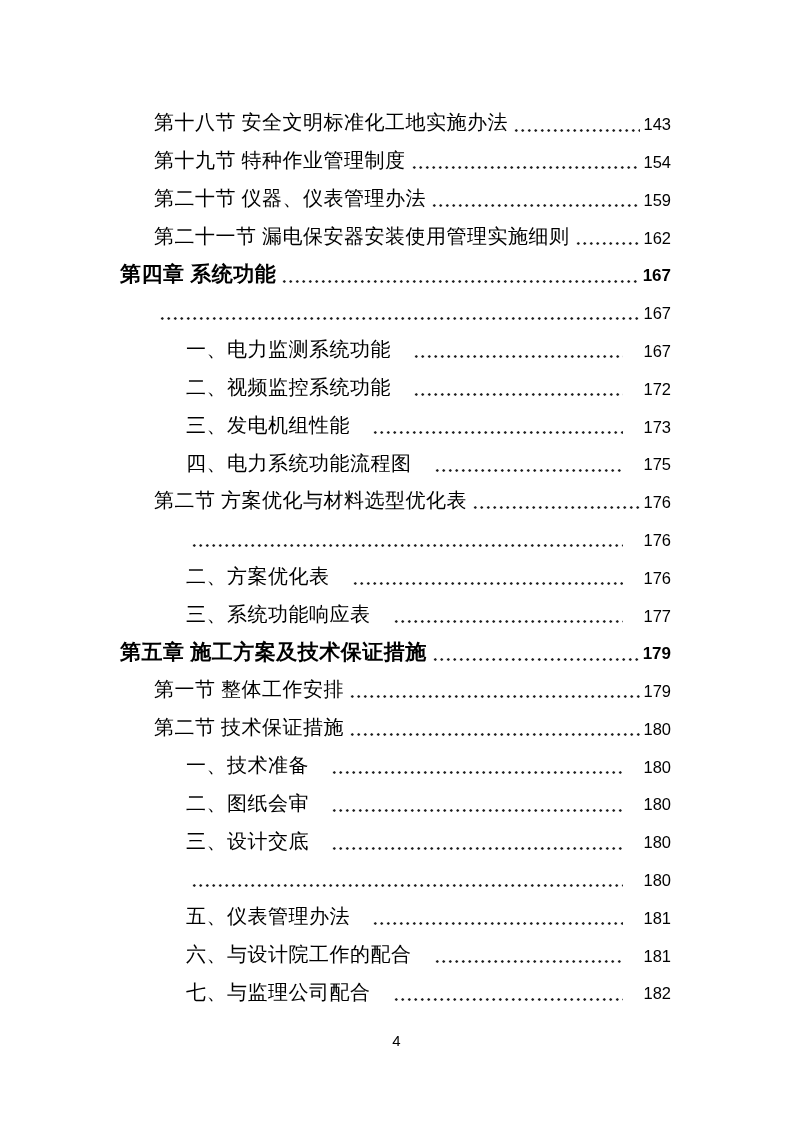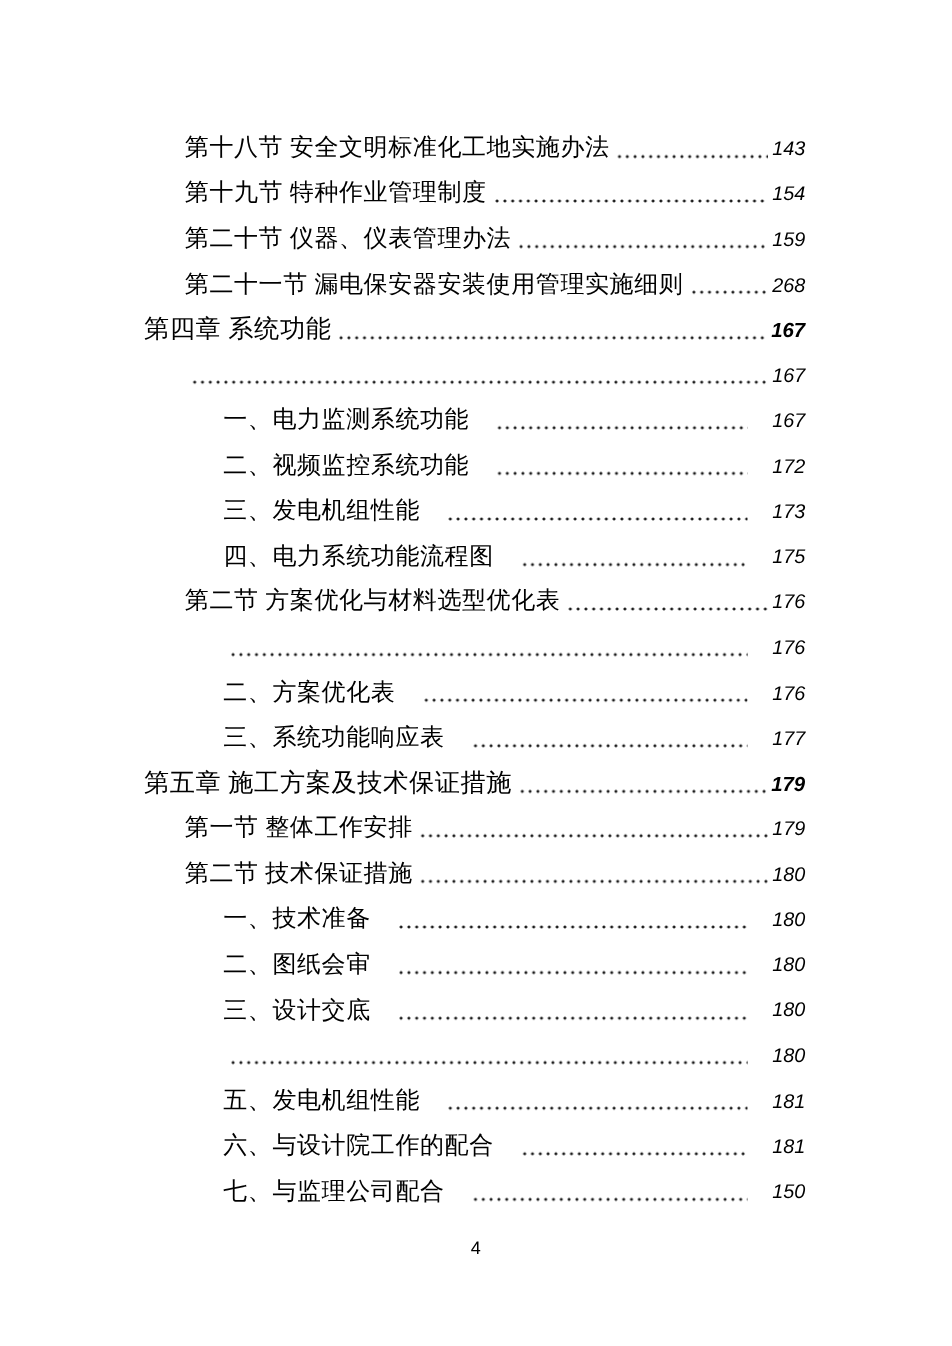--- a/index.html
+++ b/index.html
@@ -33,40 +33,39 @@
     white-space: nowrap;
   }
   .toc-row.section { padding-left: 34px; }
   .toc-row.item    { padding-left: 66px; gap: 17px; }
   .toc-row .title {
     font-size: 20px;
     letter-spacing: 0.5px;
     flex: 0 0 auto;
   }
   .toc-row.chapter .title {
-    font-weight: normal;
+    font-weight: bold;
     font-size: 21px;
     letter-spacing: 0.5px;
   }
   .dots {
     flex: 1 1 auto;
     align-self: stretch;
     margin: 0 3px 0 5px;
     background-image: radial-gradient(circle, #1c1c1c 1.05px, transparent 1.45px);
     background-size: 6.5px 5px;
     background-repeat: repeat-x;
     background-position: 0 23.5px;
   }
   .pagenum {
     flex: 0 0 auto;
     font-family: "Liberation Sans", "DejaVu Sans", sans-serif;
     font-size: 16.5px;
     line-height: 1;
     padding-top: 3px;
-    font-style: italic;
   }
   .toc-row.chapter .pagenum {
     font-weight: bold;
     font-size: 17px;
   }
   .footer {
     position: absolute;
     top: 1032px;
     left: 0;
     right: 0;
@@ -92,21 +91,21 @@
         <span class="pagenum">154</span>
       </div>
       <div class="toc-row section">
         <span class="title">第二十节 仪器、仪表管理办法</span>
         <span class="dots"></span>
         <span class="pagenum">159</span>
       </div>
       <div class="toc-row section">
         <span class="title">第二十一节 漏电保安器安装使用管理实施细则</span>
         <span class="dots"></span>
-        <span class="pagenum">268</span>
+        <span class="pagenum">162</span>
       </div>
       <div class="toc-row chapter">
         <span class="title">第四章 系统功能</span>
         <span class="dots"></span>
         <span class="pagenum">167</span>
       </div>
       <div class="toc-row section">
         <span class="dots"></span>
         <span class="pagenum">167</span>
       </div>
@@ -177,31 +176,31 @@
       <div class="toc-row item">
         <span class="title">三、设计交底</span>
         <span class="dots"></span>
         <span class="pagenum">180</span>
       </div>
       <div class="toc-row item">
         <span class="dots"></span>
         <span class="pagenum">180</span>
       </div>
       <div class="toc-row item">
-        <span class="title">五、发电机组性能</span>
+        <span class="title">五、仪表管理办法</span>
         <span class="dots"></span>
         <span class="pagenum">181</span>
       </div>
       <div class="toc-row item">
         <span class="title">六、与设计院工作的配合</span>
         <span class="dots"></span>
         <span class="pagenum">181</span>
       </div>
       <div class="toc-row item">
         <span class="title">七、与监理公司配合</span>
         <span class="dots"></span>
-        <span class="pagenum">150</span>
+        <span class="pagenum">182</span>
       </div>
     </div>
   <div class="footer">
     <span>4</span>
   </div>
 </div>
 
 </body></html>

